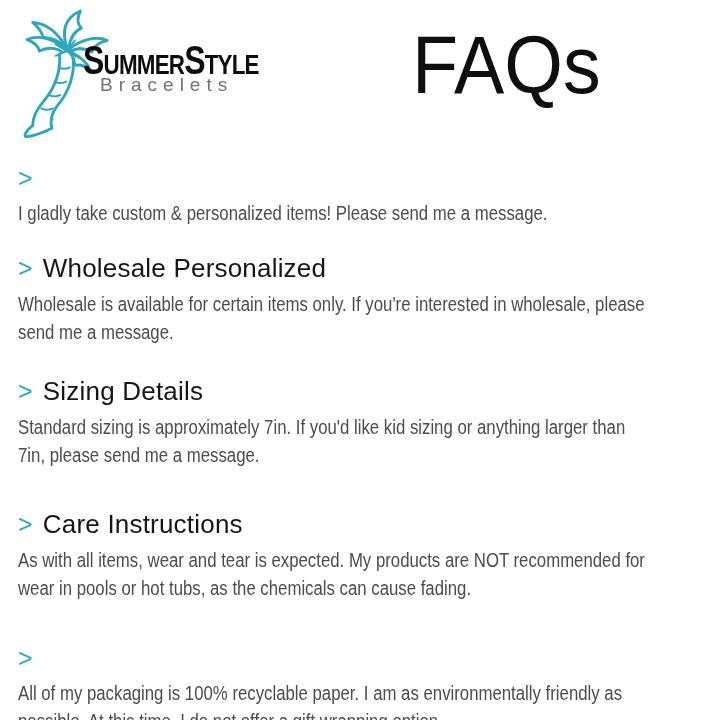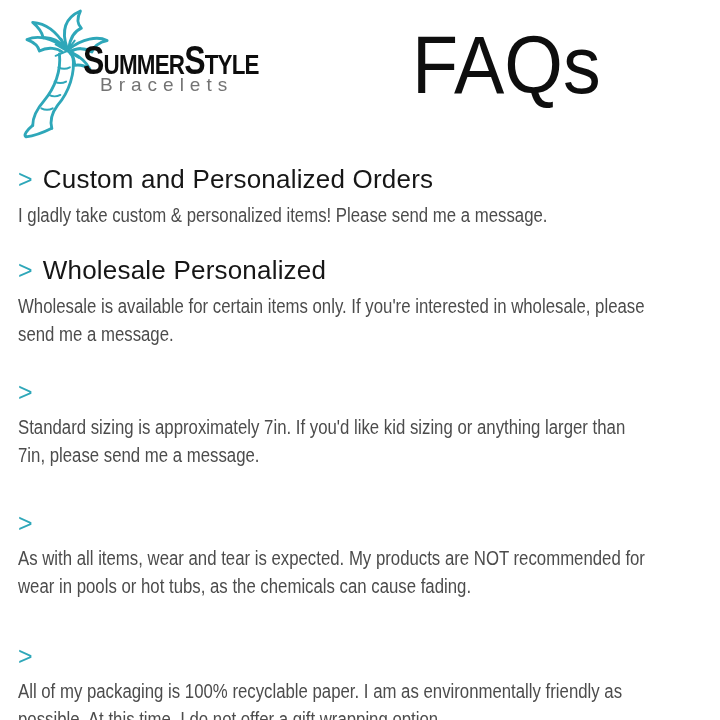--- a/index.html
+++ b/index.html
@@ -131,45 +131,46 @@
   <div class="brand-name">SummerStyle</div>
   <div class="brand-sub">Bracelets</div>
   <div class="page-title">FAQs</div>
 </div>
 
 <div class="main">
 
   <section class="faq-item s1">
     <h2 class="q">
       <span class="chev">&gt;</span>
-      <span>Custom and Personalized Orders</span>
     </h2>
     <p class="a">I gladly take custom &amp; personalized items! Please send me a message.</p>
   </section>
 
   <section class="faq-item s2">
     <h2 class="q">
       <span class="chev">&gt;</span>
       <span>Wholesale Personalized</span>
     </h2>
     <p class="a">Wholesale is available for certain items only. If you're interested in wholesale, please
 send me a message.</p>
   </section>
 
   <section class="faq-item s3">
     <h2 class="q">
       <span class="chev">&gt;</span>
+      <span>Sizing Details</span>
     </h2>
     <p class="a">Standard sizing is approximately 7in. If you'd like kid sizing or anything larger than
 7in, please send me a message.</p>
   </section>
 
   <section class="faq-item s4">
     <h2 class="q">
       <span class="chev">&gt;</span>
+      <span>Care Instructions</span>
     </h2>
     <p class="a">As with all items, wear and tear is expected. My products are NOT recommended for
 wear in pools or hot tubs, as the chemicals can cause fading.</p>
   </section>
 
   <section class="faq-item s5">
     <h2 class="q">
       <span class="chev">&gt;</span>
     </h2>
     <p class="a">All of my packaging is 100% recyclable paper. I am as environmentally friendly as

